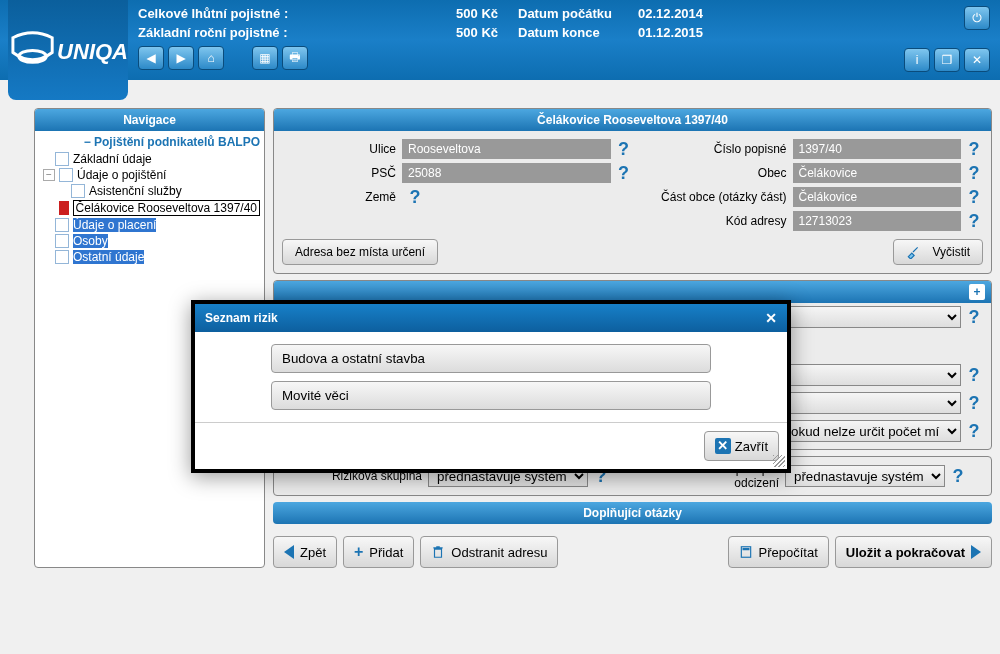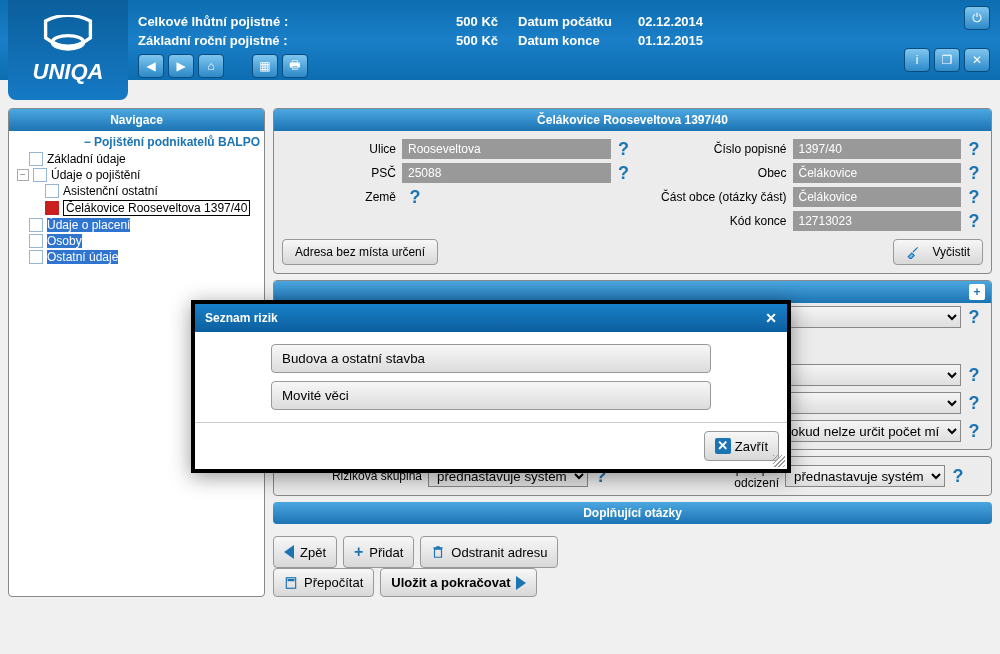--- a/index.html
+++ b/index.html
@@ -21,32 +21,32 @@
   color: #fff;
   padding: 0 10px 0 0;
 }
 .logo {
   width: 120px;
   height: 100px;
   background: linear-gradient(to bottom, #0b5f9c 0%, #1579c4 100%);
   border-radius: 0 0 8px 8px;
   margin: 0 10px 0 8px;
   display: flex;
-  flex-direction: column;
+  flex-direction: row;
   align-items: center;
   justify-content: center;
   color: #fff;
   position: relative;
   z-index: 5;
 }
 .logo svg { width: 56px; height: 40px; }
 .logo-text { font-size: 22px; font-weight: bold; margin-top: 4px; font-style:italic;}
 .top-info {
   flex: 1;
-  padding-top: 14px;
+  padding-top: 6px;
 }
 .top-info-row {
   display: flex;
   font-weight: bold;
   font-size: 13px;
   margin-bottom: 4px;
 }
 .top-info-row .col1 { width: 300px; }
 .top-info-row .col2 { width: 60px; text-align: right; }
 .top-info-row .col3 { width: 20px; }
@@ -76,20 +76,21 @@
   align-items: flex-end;
   padding-top: 6px;
   height: 72px;
 }
 .top-right-row { display: flex; gap: 4px; }
 
 .main-area {
   display: flex;
   gap: 8px;
   padding: 28px 8px 8px 8px;
+  margin-left: 26px;
 }
 
 .sidebar {
   width: 304px;
   border: 1px solid #888;
   border-radius: 4px;
   overflow: hidden;
   background: #fff;
 }
 .sidebar-header {
@@ -172,21 +173,20 @@
   color: #fff;
   text-align: center;
   font-weight: bold;
   padding: 4px;
   border-radius: 4px;
 }
 .button-bar {
   display: flex;
   justify-content: space-between;
   padding: 6px 0 0 0;
-  flex-direction: column;
 }
 .button-bar .group { display:flex; gap:6px;}
 .bbtn {
   background: linear-gradient(to bottom, #f7f7f7, #d8d8d8);
   border: 1px solid #999;
   border-radius: 4px;
   padding: 6px 10px;
   cursor: pointer;
   display:flex;
   align-items:center;
@@ -300,21 +300,21 @@
         </div>
       <div class="tree-item">
           <span style="width:4px"></span>
           <span class="tgl">−</span>
           <span class="page" style="margin-left:2px"></span>
           <span class="label">Údaje o pojištění</span>
         </div>
       <div class="tree-item">
           <span class="indent2"></span>
           <span class="page"></span>
-          <span class="label">Asistenční ostatní</span>
+          <span class="label">Asistenční služby</span>
         </div>
       <div class="tree-item">
           <span class="indent2"></span>
           <span class="page page-red"></span>
           <span class="label" style="border:1px solid #000;padding:0 2px;">Čelákovice Rooseveltova 1397/40</span>
         </div>
       <div class="tree-item hl">
           <span class="indent1"></span>
           <span class="page"></span>
           <span class="label">Údaje o placení</span>
@@ -362,21 +362,21 @@
             <label>Obec</label>
             <div class="val">Čelákovice</div>
             <div class="help">?</div>
           </div>
           <div class="form-row">
             <label>Část obce (otázky část)</label>
             <div class="val">Čelákovice</div>
             <div class="help">?</div>
           </div>
           <div class="form-row">
-            <label>Kód konce</label>
+            <label>Kód adresy</label>
             <div class="val">12713023</div>
             <div class="help">?</div>
           </div>
         </div>
       </div>
       <div class="address-btns">
         <button class="btn-gray">Adresa bez místa určení</button>
         <button class="btn-gray clear-btn">
           <svg viewBox="0 0 24 24">
               <path d="M4 20 L10 14 L14 18 L8 24 Z M12 12 L20 4" stroke="#1c74b3" stroke-width="2" fill="#7fc6ef"></path>

